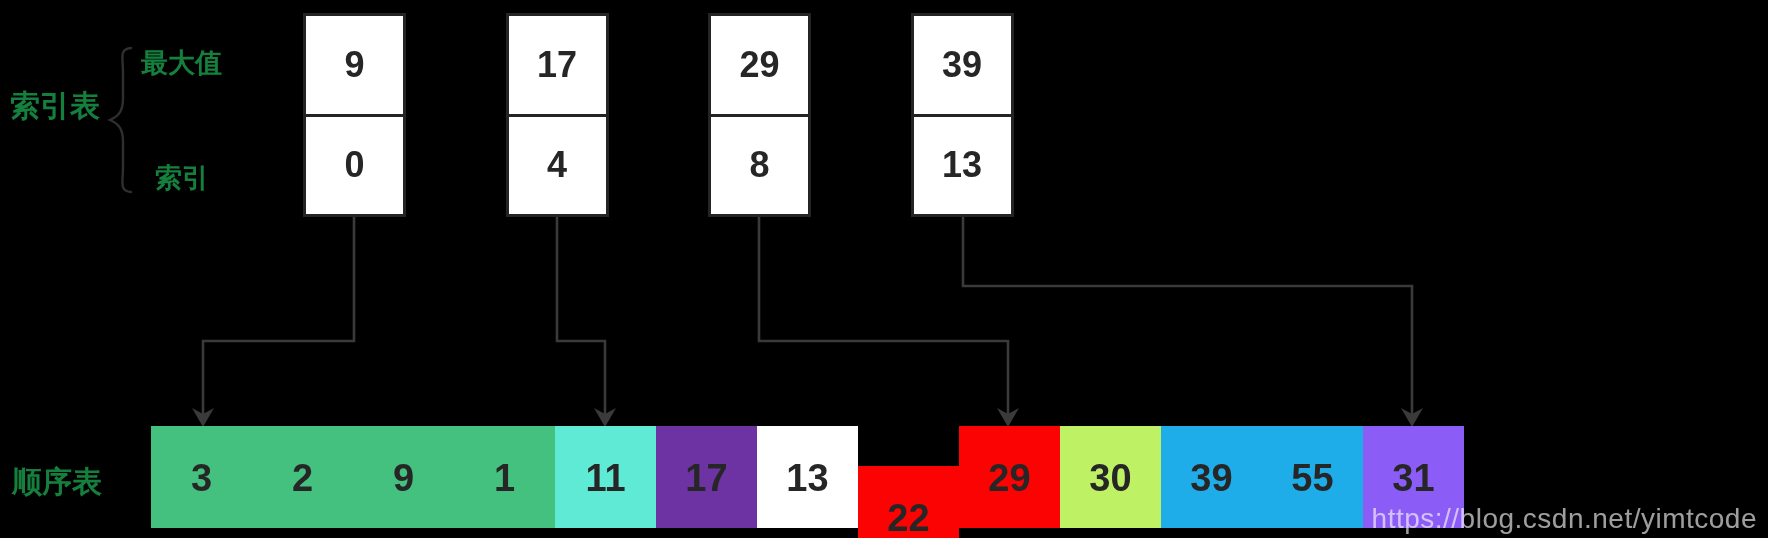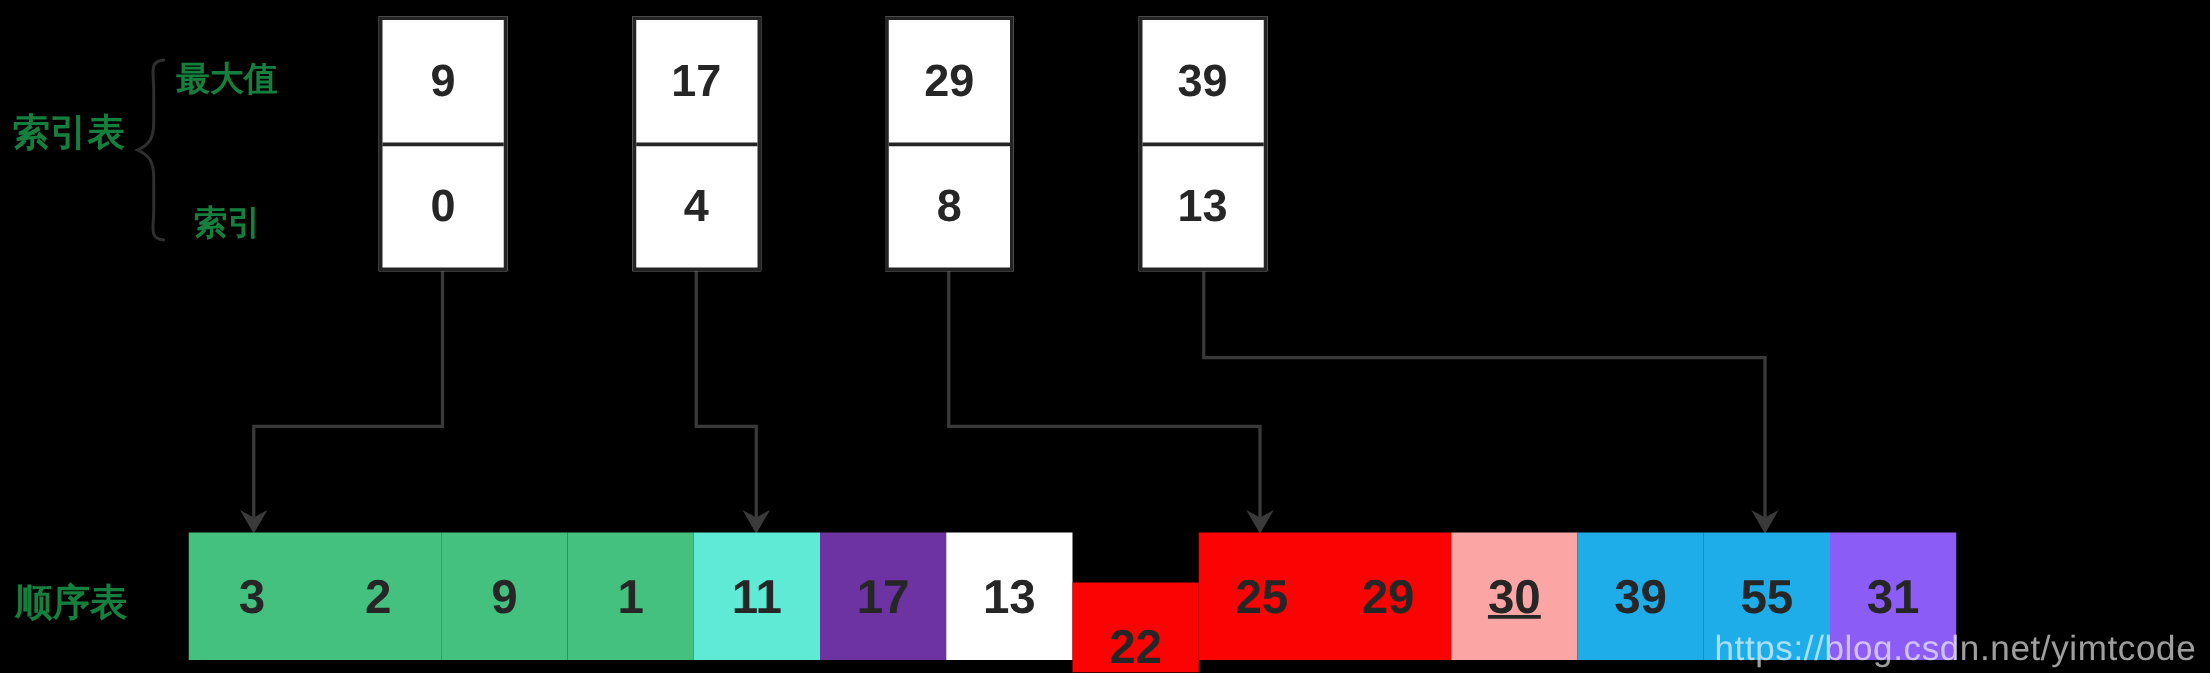--- a/index.html
+++ b/index.html
@@ -86,22 +86,21 @@
 
   <div class="bar">
       <div class="seq-cell" style="background: rgb(68, 193, 126);">3</div>
       <div class="seq-cell" style="background: rgb(68, 193, 126);">2</div>
       <div class="seq-cell" style="background: rgb(68, 193, 126);">9</div>
       <div class="seq-cell" style="background: rgb(68, 193, 126);">1</div>
       <div class="seq-cell" style="background: #5eead4;">11</div>
       <div class="seq-cell" style="background: rgb(109, 51, 163);">17</div>
       <div class="seq-cell" style="background: #ffffff;">13</div>
       <div class="seq-cell" style="background: rgb(251, 3, 3); margin-top: 40px;">22</div>
-      <div class="seq-cell" style="background: rgb(251, 3, 3);">25</div>
       <div class="seq-cell" style="background: rgb(251, 3, 3);">29</div>
-      <div class="seq-cell" style="background: #fca5a5; text-decoration: underline;">30</div>
+      <div class="seq-cell" style="background: #bef264;">30</div>
       <div class="seq-cell" style="background: rgb(31, 173, 234);">39</div>
       <div class="seq-cell" style="background: rgb(31, 173, 234);">55</div>
       <div class="seq-cell" style="background: #8b5cf6;">31</div>
     </div>
 
   <div class="watermark">https://blog.csdn.net/yimtcode</div>
 </div>
 
 </body></html>

